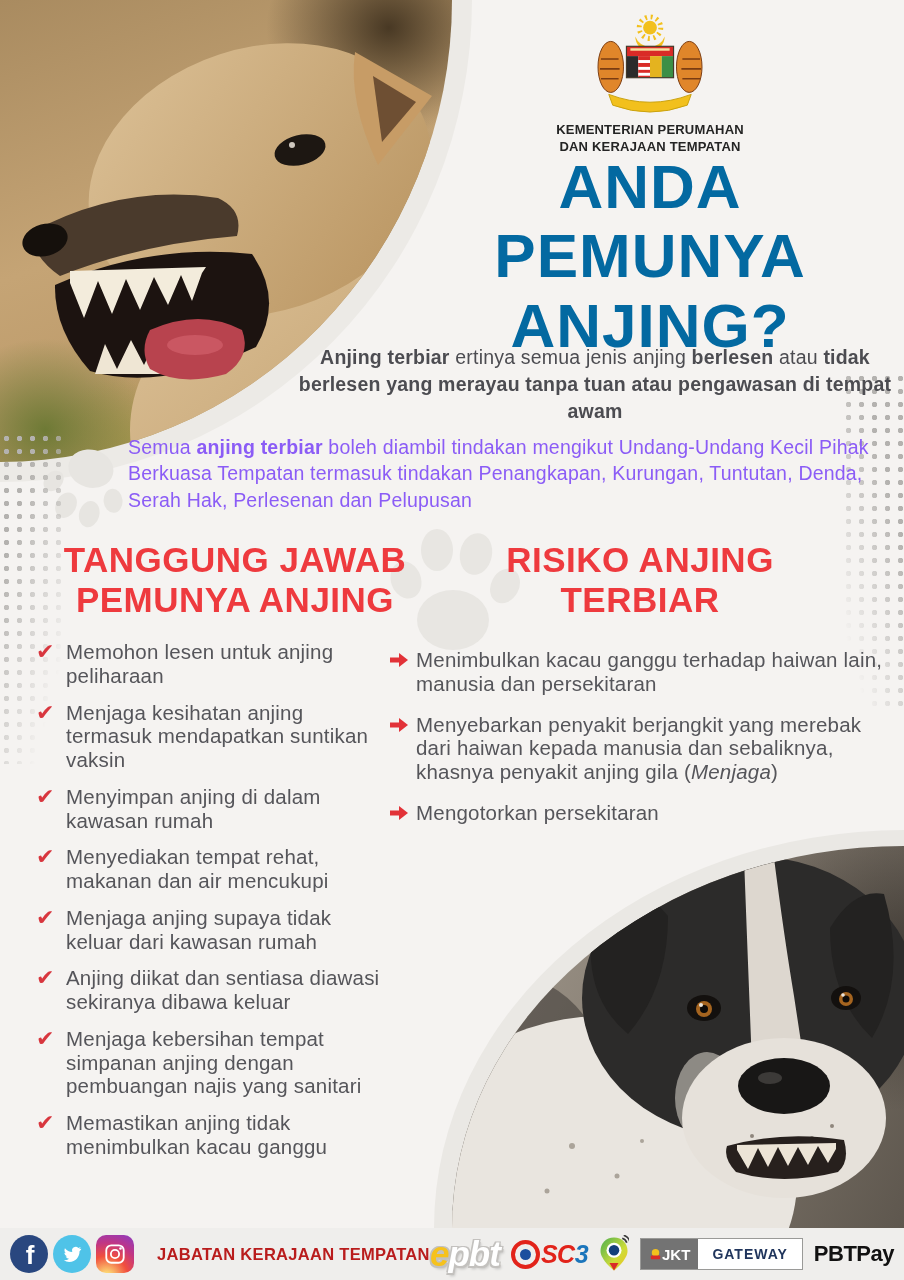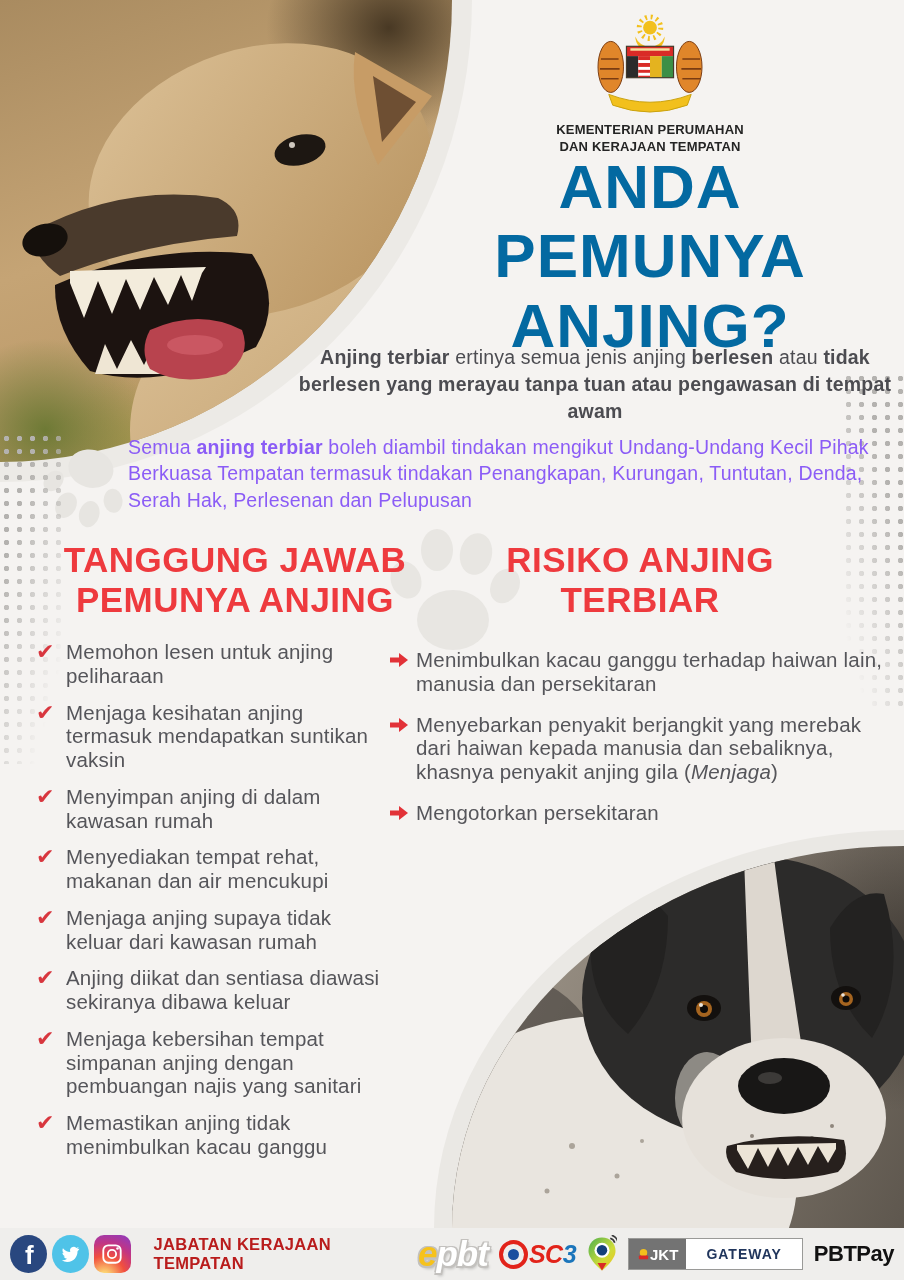--- a/index.html
+++ b/index.html
@@ -88,21 +88,21 @@
   .osc{display:flex;align-items:center;font-style:italic;font-weight:800;font-size:25px;letter-spacing:-.5px;}
   .osc .o{width:21px;height:21px;border:4px solid #e2231a;border-radius:50%;
     display:flex;align-items:center;justify-content:center;margin-right:1px;}
   .osc .o i{width:11px;height:11px;background:#1b4f9e;border-radius:50%;display:block;}
   .osc .sc{color:#e2231a;}
   .osc .three{color:#1b75bb;}
   .jktg{display:flex;align-items:stretch;height:30px;border:1.5px solid #9a9a98;background:#fff;}
   .jktg .jkt{background:#737373;color:#fff;font-weight:800;font-size:15px;
     display:flex;align-items:center;padding:0 8px;}
   .jktg .gw{color:#20355c;font-weight:800;font-size:14px;letter-spacing:1px;
-    display:flex;align-items:center;padding:0 20px;}
+    display:flex;align-items:center;padding:0 14px;}
   .pbtpay{font-weight:800;font-size:22px;color:#111;letter-spacing:-.5px;}
 </style>
 </head>
 <body>
 
 <div class="poster">
 
   <div class="ring-tl"></div>
   <div class="photo-tl">
     <svg width="452" height="462" viewBox="0 0 452 462">

